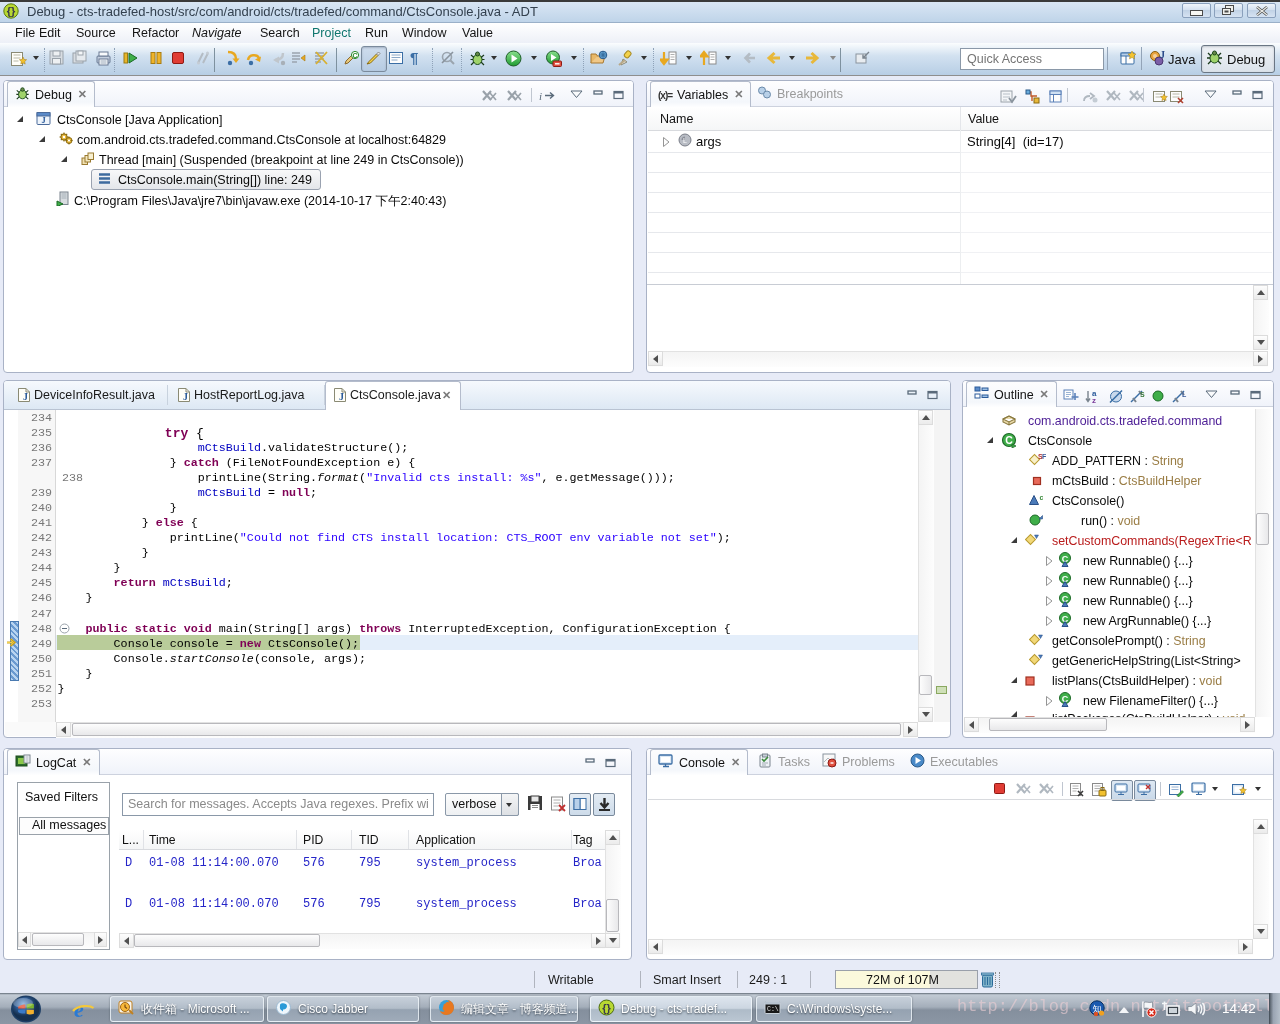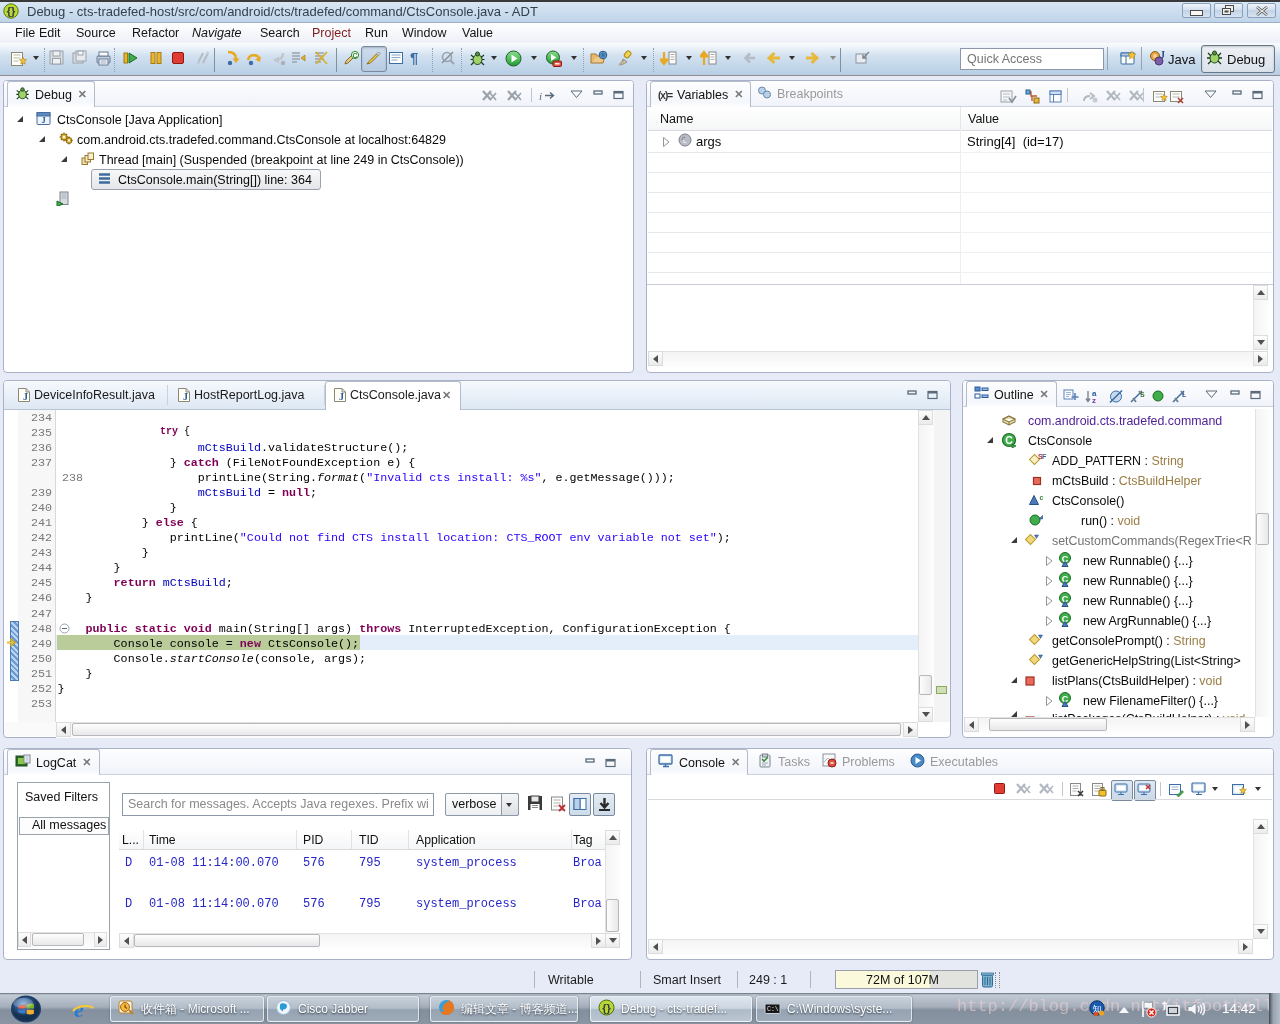--- a/index.html
+++ b/index.html
@@ -62,21 +62,21 @@
       <path d="M1 1 L11 9 M11 1 L1 9" stroke="#edede8" stroke-width="1.2"></path>
     </svg>
   </div>
 <div class="a" style="left:0;top:23px;width:1280px;height:20px;background:linear-gradient(#ffffff,#edf0f7);border-bottom:1px solid #d4d8e2;"></div>
 <div class="a" style="left:15px;top:26px;font-size:12.5px;color:#141414;">File</div>
 <div class="a" style="left:39px;top:26px;font-size:12.5px;color:#141414;">Edit</div>
 <div class="a" style="left:76px;top:26px;font-size:12.5px;color:#141414;">Source</div>
 <div class="a" style="left:132px;top:26px;font-size:12.5px;color:#141414;">Refactor</div>
 <div class="a" style="left:192px;top:26px;font-size:12.5px;color:#141414;font-style:italic;">Navigate</div>
 <div class="a" style="left:260px;top:26px;font-size:12.5px;color:#141414;">Search</div>
-<div class="a" style="left:312px;top:26px;font-size:12.5px;color:#7f1d1d;">Project</div>
+<div class="a" style="left:312px;top:26px;font-size:12.5px;color:#0f766e;">Project</div>
 <div class="a" style="left:365px;top:26px;font-size:12.5px;color:#141414;">Run</div>
 <div class="a" style="left:402px;top:26px;font-size:12.5px;color:#141414;">Window</div>
 <div class="a" style="left:462px;top:26px;font-size:12.5px;color:#141414;">Value</div>
 <div class="a" style="left:0;top:43px;width:1280px;height:32px;background:linear-gradient(#fbfdfe,#d2e1f0 40%,#b7cee5);border-bottom:1px solid #8e8e8e;"></div>
 <svg class="a" style="left:10px;top:50px" width="17" height="17" viewBox="0 0 17 17">
     <rect x="1.5" y="2.5" width="11" height="13" fill="#fffef8" stroke="#8a8a74"></rect>
     <path d="M3.5 5h7M3.5 8h7M3.5 11h5" stroke="#b8b8a8"></path>
     <path d="M13 7 l1 2.4 2.6.3-1.9 1.8.5 2.6-2.2-1.2-2.2 1.2.5-2.6-1.9-1.8 2.6-.3z" fill="#f2c12e" stroke="#a07818" stroke-width=".5"></path>
   </svg>
 <div class="dd " style="left:33px;top:56px;"></div>
@@ -405,26 +405,27 @@
     <div class="exp-o" style="left:57px;top:75px;"></div>
     <div class="a" style="left:76px;top:70px;"><svg width="16" height="15" viewBox="0 0 16 15">
         <rect x="2" y="7" width="5.5" height="6.5" fill="#f0e0b0" stroke="#9a7a30"></rect>
         <rect x="5" y="4.5" width="5.5" height="6.5" fill="#f4e8c0" stroke="#9a7a30"></rect>
         <rect x="8" y="2" width="5.5" height="6.5" fill="#f8f0d0" stroke="#9a7a30"></rect>
       </svg></div>
     <div class="a" style="left:95px;top:72px;font-size:12.5px;color:#0a0a0a;white-space:pre;">Thread [main] (Suspended (breakpoint at line 249 in CtsConsole))</div>
     <div class="a" style="left:93px;top:90px;"><svg width="15" height="13" viewBox="0 0 15 13">
         <path d="M2 2.5h11M2 6.5h11M2 10.5h11" stroke="#3e6b9e" stroke-width="2.4"></path>
       </svg></div>
-    <div class="a" style="left:114px;top:92px;font-size:12.5px;color:#0a0a0a;white-space:pre;">CtsConsole.main(String[]) line: 364</div>
+    <div class="a" style="left:114px;top:92px;font-size:12.5px;color:#0a0a0a;white-space:pre;">CtsConsole.main(String[]) line: 249</div>
     <div class="a" style="left:52px;top:110px;"><svg width="14" height="15" viewBox="0 0 14 15">
         <rect x="4" y="1" width="8" height="12.5" fill="#d8dce0" stroke="#7a848e"></rect>
         <path d="M5.5 3h5M5.5 5h5M5.5 7h5" stroke="#9aa4ae" stroke-width=".8"></path>
         <path d="M1 10 L7 13 L1 15.5 Z" fill="#3fae49" stroke="#1a6a24"></path>
       </svg></div>
+    <div class="a" style="left:70px;top:112px;font-size:12.5px;color:#0a0a0a;white-space:pre;">C:\Program Files\Java\jre7\bin\javaw.exe (2014-10-17 下午2:40:43)</div>
   </div>
 <div class="panel" style="left:646px;top:80px;width:626px;height:291px;">
     <div class="tabstrip"></div>
     <div class="vtab" style="left:3px;"><span class="ic"><span style="font-size:10px;font-weight:bold;color:#333;letter-spacing:-1px;">(x)=</span></span>Variables<span class="x">✕</span></div>
     <div class="gtab" style="left:103px;"><span class="ic"><svg width="15" height="13" viewBox="0 0 15 13">
           <circle cx="5" cy="4.5" r="3.5" fill="#b8d0e8" stroke="#6a8aaa"></circle>
           <circle cx="10" cy="8.5" r="3.5" fill="#b8d0e8" stroke="#6a8aaa"></circle>
         </svg></span>Breakpoints</div>
     <svg class="a" style="left:353px;top:8px" width="17" height="15" viewBox="0 0 17 15">
       <rect x="1" y="2" width="11" height="11" fill="#f4f6f8" stroke="#9aa2aa"></rect>
@@ -555,21 +556,21 @@
       <path d="M1 3.5 h9" stroke="#5a6a7a" stroke-width="2"></path>
     </svg>
     <div class="a" style="left:1px;top:29px;width:13px;height:312px;background:#ffffff;"></div>
     <div class="a" style="left:14px;top:29px;width:37px;height:312px;background:#f7f7f7;"></div>
     <div class="a" style="left:51px;top:29px;width:1px;height:312px;background:#d8d8d8;"></div>
     <div class="a" style="left:52px;top:29px;width:862px;height:312px;background:#fff;"></div>
     <div class="a" style="left:52px;top:254.0px;width:862px;height:15px;background:#e4eefa;"></div>
     <div class="a" style="left:53px;top:254.0px;width:303px;height:15px;background:#b9cc9a;"></div>
     <div class="a mono" style="left:0;top:29.8px;width:48px;font-size:11.7px;color:#787878;text-align:right;">234</div>
     <div class="a mono" style="left:0;top:44.9px;width:48px;font-size:11.7px;color:#787878;text-align:right;">235</div>
-    <div class="a mono" style="left:60px;top:44.9px;font-size:10px;color:#000;white-space:pre;">                <b style="color:#7f0055;">try</b> {</div>
+    <div class="a mono" style="left:36px;top:44.9px;font-size:13px;color:#000;white-space:pre;">                <b style="color:#7f0055;">try</b> {</div>
     <div class="a mono" style="left:0;top:59.9px;width:48px;font-size:11.7px;color:#787878;text-align:right;">236</div>
     <div class="a mono" style="left:53.5px;top:59.9px;font-size:11.7px;color:#000;white-space:pre;">                    <span style="color:#0000c0;">mCtsBuild</span>.validateStructure();</div>
     <div class="a mono" style="left:0;top:75.0px;width:48px;font-size:11.7px;color:#787878;text-align:right;">237</div>
     <div class="a mono" style="left:53.5px;top:75.0px;font-size:11.7px;color:#000;white-space:pre;">                } <b style="color:#7f0055;">catch</b> (FileNotFoundException e) {</div>
     <div class="a mono" style="left:0;top:90.0px;width:48px;font-size:11.7px;color:#787878;text-align:right;padding-left:31px;">238</div>
     <div class="a mono" style="left:53.5px;top:90.0px;font-size:11.7px;color:#000;white-space:pre;">                    printLine(String.<i>format</i>(<span style="color:#2a00ff;">"Invalid cts install: %s"</span>, e.getMessage()));</div>
     <div class="a mono" style="left:0;top:105.1px;width:48px;font-size:11.7px;color:#787878;text-align:right;">239</div>
     <div class="a mono" style="left:53.5px;top:105.1px;font-size:11.7px;color:#000;white-space:pre;">                    <span style="color:#0000c0;">mCtsBuild</span> = <b style="color:#7f0055;">null</b>;</div>
     <div class="a mono" style="left:0;top:120.1px;width:48px;font-size:11.7px;color:#787878;text-align:right;">240</div>
     <div class="a mono" style="left:53.5px;top:120.1px;font-size:11.7px;color:#000;white-space:pre;">                }</div>
@@ -701,21 +702,21 @@
     <div class="a" style="left:66px;top:131px;"><svg width="14" height="12" viewBox="0 0 14 12">
         <circle cx="6" cy="6" r="5" fill="#3fae49" stroke="#1e6a28"></circle>
         <path d="M10 5 l3.5-3.5 v3.5z" fill="#4a7ab8" stroke="#2a5088" stroke-width=".6"></path>
       </svg></div>
     <div class="a" style="left:89px;top:133px;font-size:12.4px;color:#0a0a0a;white-space:nowrap;padding-left:29px;">run() : <span style="color:#9a7d45;">void</span></div>
     <div class="exp-o" style="left:48px;top:156px;"></div>
     <div class="a" style="left:62px;top:151px;"><svg width="14" height="13" viewBox="0 0 14 13">
         <rect x="2" y="3" width="7" height="7" transform="rotate(45 5.5 6.5)" fill="#f2d878" stroke="#b89a30"></rect>
         <path d="M9.5 2 L13.5 2 L11.5 5.5z" fill="#4a7ab8" stroke="#2a5088" stroke-width=".5"></path>
       </svg></div>
-    <div class="a" style="left:89px;top:153px;font-size:12.4px;color:#737373;white-space:nowrap;">setCustomCommands(RegexTrie&lt;R</div>
+    <div class="a" style="left:89px;top:153px;font-size:12.4px;color:#b91c1c;white-space:nowrap;">setCustomCommands(RegexTrie&lt;R</div>
     <svg class="a" style="left:82px;top:174px" width="9" height="12" viewBox="0 0 9 12">
       <path d="M1.5 1.5 L7 6 L1.5 10.5 Z" fill="#fdfdfd" stroke="#959595"></path>
     </svg>
     <div class="a" style="left:94px;top:171px;"><svg width="16" height="15" viewBox="0 0 16 15">
         <circle cx="8" cy="6" r="5.5" fill="#3fae49" stroke="#1e6a28"></circle>
         <text x="8" y="9.5" font-size="9" font-weight="bold" fill="#fff" text-anchor="middle">C</text>
         <path d="M5 14.5 L8 9.5 L11 14.5 Z" fill="#4a7ab8" stroke="#2a5088"></path>
       </svg></div>
     <div class="a" style="left:120px;top:173px;font-size:12.4px;color:#0a0a0a;white-space:nowrap;">new Runnable() {...}</div>
     <svg class="a" style="left:82px;top:194px" width="9" height="12" viewBox="0 0 9 12">

